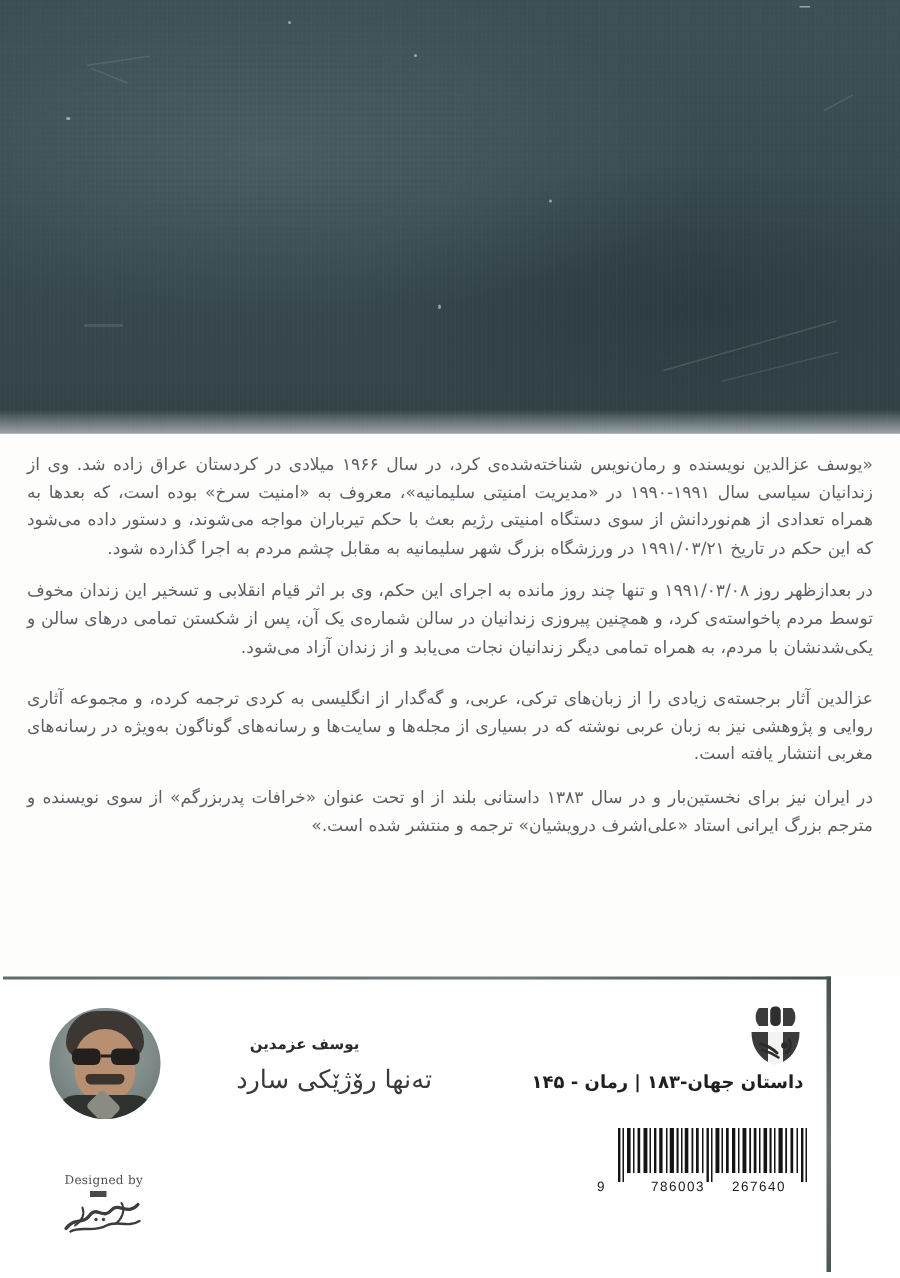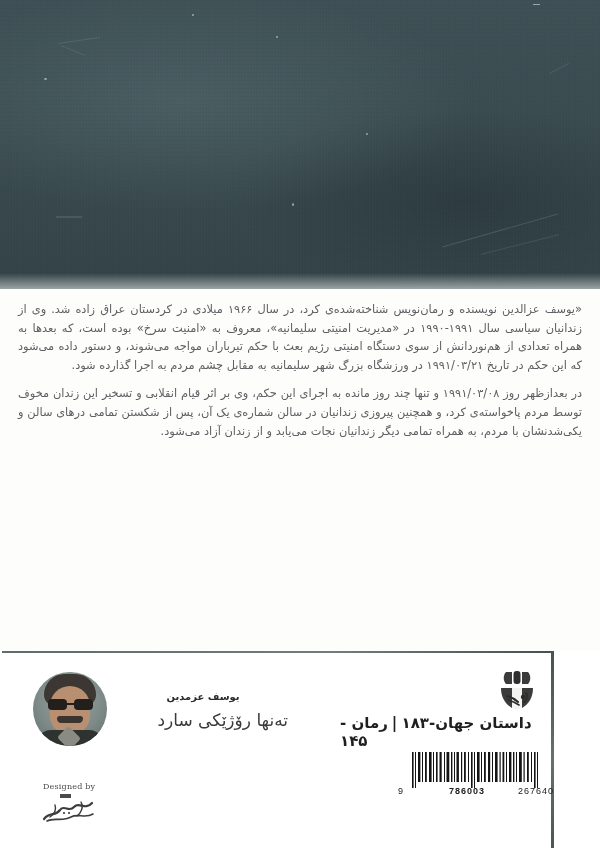--- a/index.html
+++ b/index.html
@@ -199,24 +199,24 @@
     width: 50px;
     height: 52px;
   }
 
   
   .series-line {
     position: absolute;
     left: 340px;
     top: 714px;
     width: 210px;
-    text-align: left;
+    text-align: center;
     direction: rtl;
     color: #1f1f1f;
-    font-size: 15px;
+    font-size: 12px;
     font-weight: bold;
     letter-spacing: 0.2px;
   }
   .series-sep {
     display: inline-block;
     padding: 0 4px;
     color: #1f1f1f;
   }
   .isbn-line {
     position: absolute;
@@ -252,22 +252,22 @@
     width: 160px;
     display: flex;
     justify-content: space-between;
     direction: ltr;
     font-family: "Liberation Sans", sans-serif;
     font-size: 9px;
     color: #1a1a1a;
     letter-spacing: 1px;
   }
   .bd-left  { padding-left: 4px; }
-  .bd-mid   { padding-left: 12px; font-weight: bold; }
-  .bd-right { padding-right: 0; }
+  .bd-mid   { padding-left: 12px; }
+  .bd-right { padding-right: 30px; }
 
   .website {
     position: absolute;
     left: 340px;
     top: 798px;
     width: 216px;
     text-align: center;
     direction: ltr;
     color: #1c1c1c;
     font-size: 17px;
@@ -304,20 +304,22 @@
 
     <div class="band-bottom-fade"></div>
   </div>
 
   <div class="blurb">
     <div class="blurb-group">
       <p>«یوسف عزالدین نویسنده و رمان‌نویس شناخته‌شده‌ی کرد، در سال ۱۹۶۶ میلادی در کردستان عراق زاده شد. وی از زندانیان سیاسی سال ۱۹۹۱-۱۹۹۰ در «مدیریت امنیتی سلیمانیه»، معروف به «امنیت سرخ» بوده است، که بعدها به همراه تعدادی از هم‌نوردانش از سوی دستگاه امنیتی رژیم بعث با حکم تیرباران مواجه می‌شوند، و دستور داده می‌شود که این حکم در تاریخ ۱۹۹۱/۰۳/۲۱ در ورزشگاه بزرگ شهر سلیمانیه به مقابل چشم مردم به اجرا گذارده شود.</p>
       <p class="tight">در بعدازظهر روز ۱۹۹۱/۰۳/۰۸ و تنها چند روز مانده به اجرای این حکم، وی بر اثر قیام انقلابی و تسخیر این زندان مخوف توسط مردم پاخواسته‌ی کرد، و همچنین پیروزی زندانیان در سالن شماره‌ی یک آن، پس از شکستن تمامی درهای سالن و یکی‌شدنشان با مردم، به همراه تمامی دیگر زندانیان نجات می‌یابد و از زندان آزاد می‌شود.</p>
     </div>
     <div class="blurb-group">
+      <p>عزالدین آثار برجسته‌ی زیادی را از زبان‌های ترکی، عربی، و گه‌گدار از انگلیسی به کردی ترجمه کرده، و مجموعه آثاری روایی و پژوهشی نیز به زبان عربی نوشته که در بسیاری از مجله‌ها و سایت‌ها و رسانه‌های گوناگون به‌ویژه در رسانه‌های مغربی انتشار یافته است.</p>
+      <p class="tight">در ایران نیز برای نخستین‌بار و در سال ۱۳۸۳ داستانی بلند از او تحت عنوان «خرافات پدربزرگم» از سوی نویسنده و مترجم بزرگ ایرانی استاد «علی‌اشرف درویشیان» ترجمه و منتشر شده است.»</p>
     </div>
   </div>
 
   <div class="info-panel">
     <div class="panel-rule-top"></div>
     <div class="panel-rule-right"></div>
   </div>
 
   <div class="author-photo">
     <div class="ap-hair"></div>

